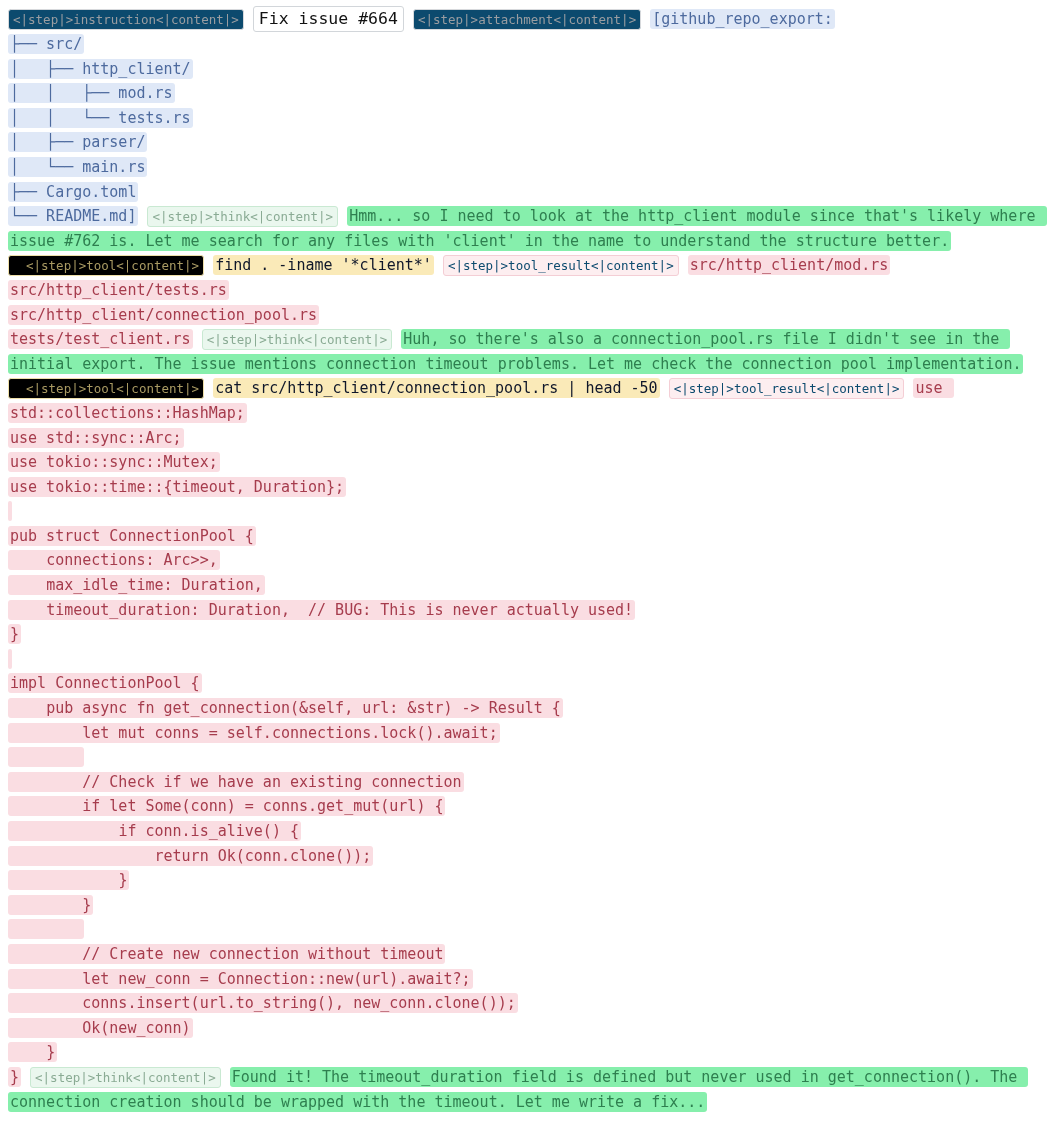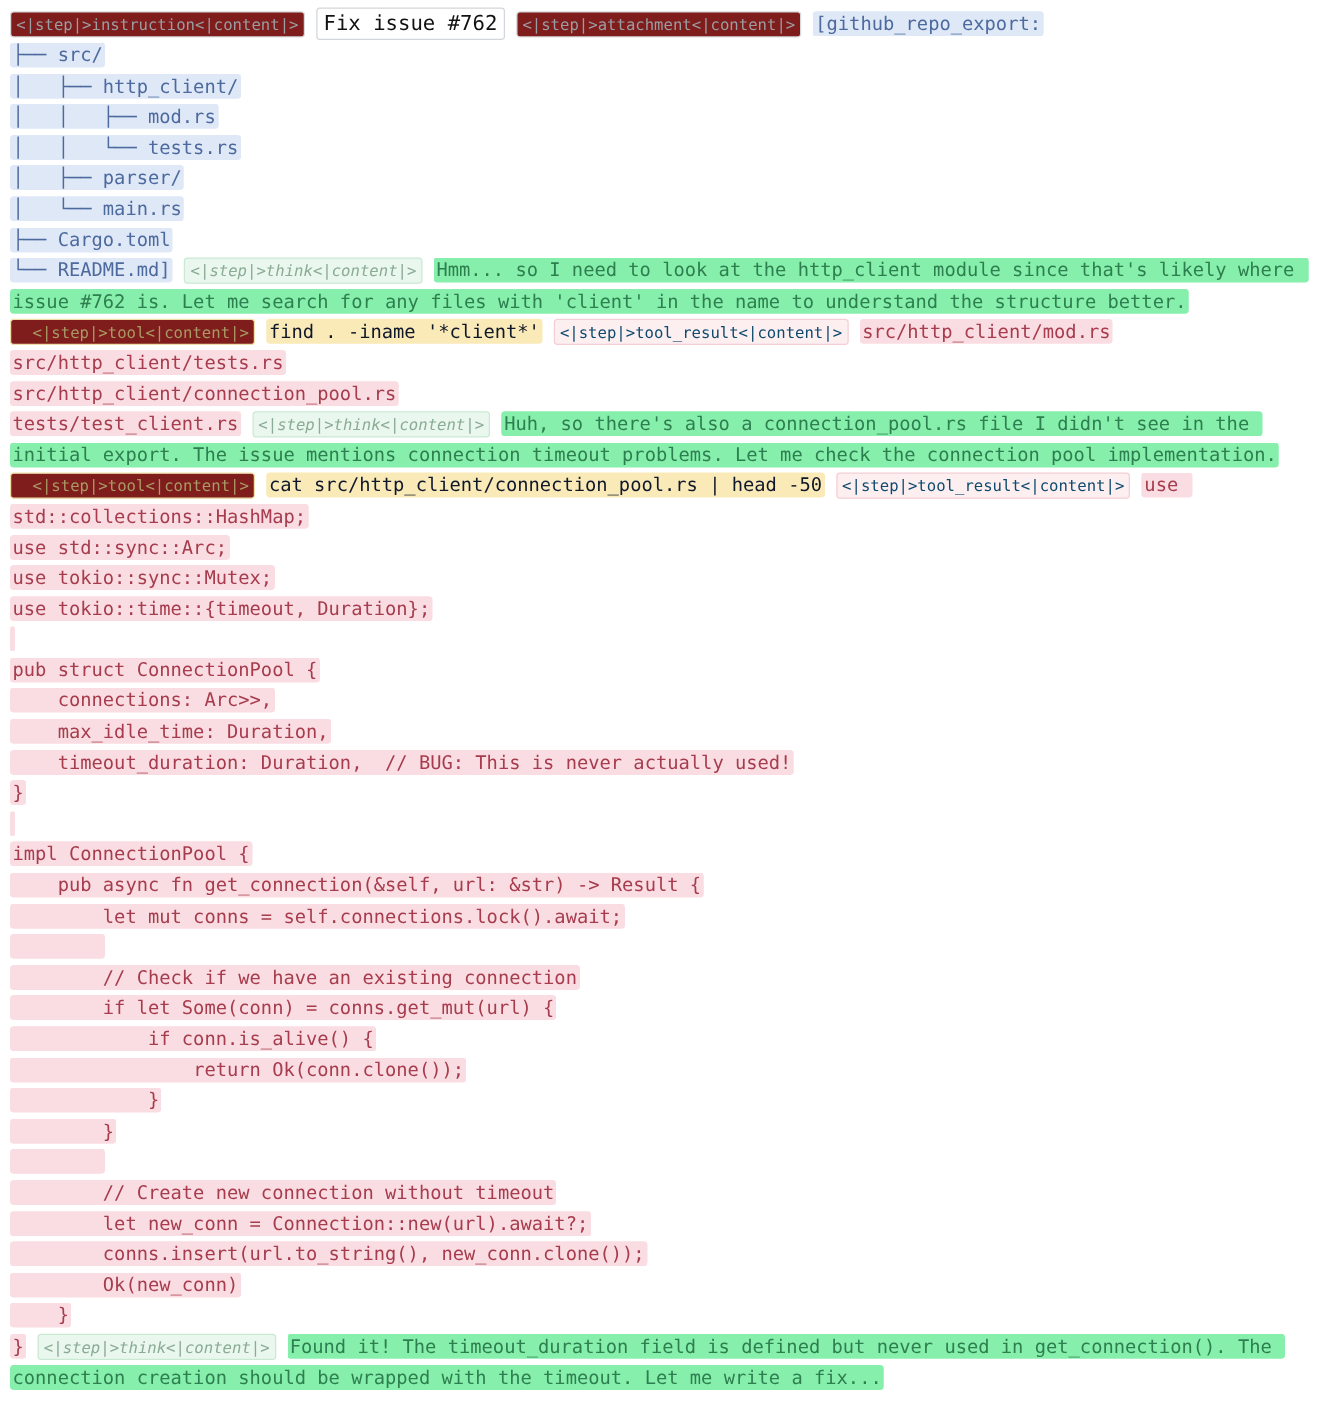--- a/index.html
+++ b/index.html
@@ -28,32 +28,31 @@
     white-space: nowrap;
     font-size: 12.5px;
     line-height: 15px;
     padding: 2px 4px;
     border: 1px solid;
     border-radius: 3px;
     vertical-align: baseline;
   }
   .token.instruction,
   .token.attachment {
-    background: #7f1d1d;
+    background: #0c4a6e;
     border-color: #d7d9dc;
     color: #9a9da1;
   }
   .token.think {
     background: #eaf7ee;
     border-color: #c9e9d2;
     color: #8aab94;
-    font-style: italic;
   }
   .token.tool {
-    background: #7f1d1d;
+    background: #000000;
     border-color: #eedfa8;
     color: #a99a63;
     padding-left: 17px;
   }
   .token.tool_result {
     background: #fdeef0;
     border-color: #f4ced5;
     color: #0c4a6e;
   }
   
@@ -87,21 +86,21 @@
     color: #0f172a;
   }
   .content.tool_result {
     background: #fadde2;
     color: #a63c4d;
   }
 </style>
 </head>
 <body>
 
-<div class="trace"><span class="seg token instruction">&lt;|step|&gt;instruction&lt;|content|&gt;</span> <span class="seg content instruction">Fix issue #762</span> <span class="seg token attachment">&lt;|step|&gt;attachment&lt;|content|&gt;</span> <span class="seg content attachment">[github_repo_export:
+<div class="trace"><span class="seg token instruction">&lt;|step|&gt;instruction&lt;|content|&gt;</span> <span class="seg content instruction">Fix issue #664</span> <span class="seg token attachment">&lt;|step|&gt;attachment&lt;|content|&gt;</span> <span class="seg content attachment">[github_repo_export:
 ├── src/
 │   ├── http_client/
 │   │   ├── mod.rs
 │   │   └── tests.rs
 │   ├── parser/
 │   └── main.rs
 ├── Cargo.toml
 └── README.md]</span> <span class="seg token think">&lt;|step|&gt;think&lt;|content|&gt;</span> <span class="seg content think">Hmm... so I need to look at the http_client module since that's likely where issue #762 is. Let me search for any files with 'client' in the name to understand the structure better.</span> <span class="seg token tool">&lt;|step|&gt;tool&lt;|content|&gt;</span> <span class="seg content tool">find . -iname '*client*'</span> <span class="seg token tool_result">&lt;|step|&gt;tool_result&lt;|content|&gt;</span> <span class="seg content tool_result">src/http_client/mod.rs
 src/http_client/tests.rs
 src/http_client/connection_pool.rs

